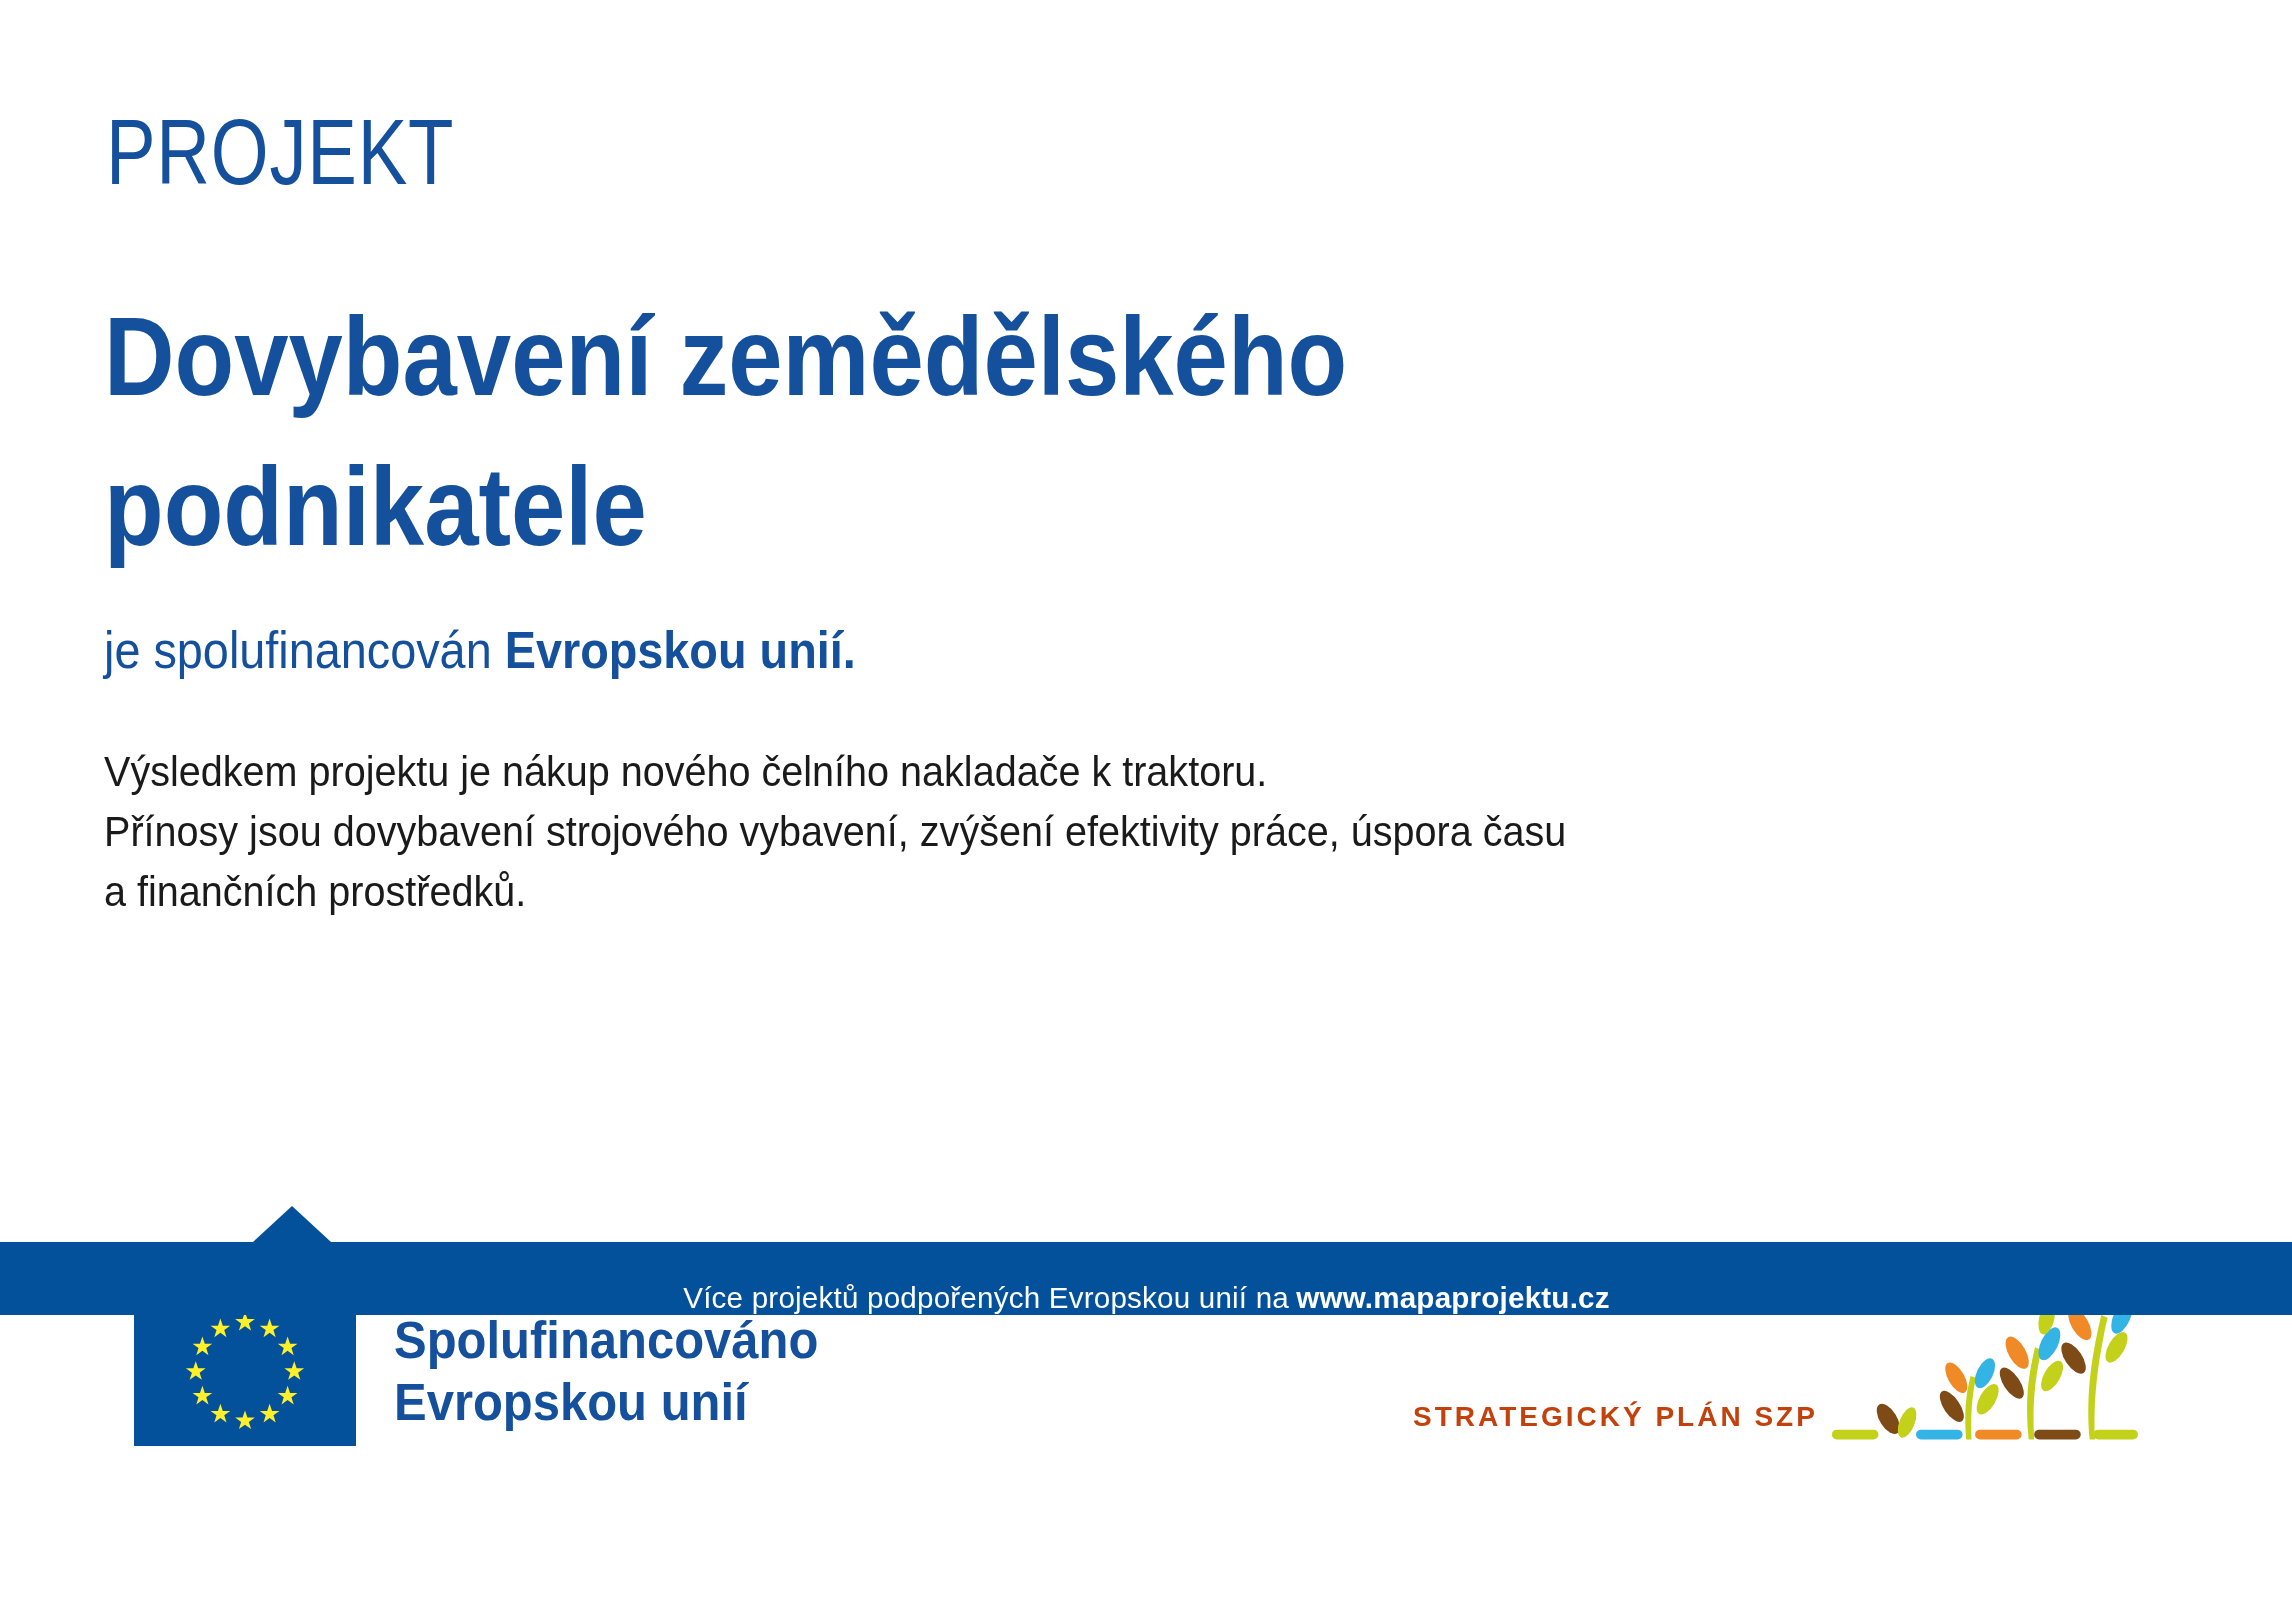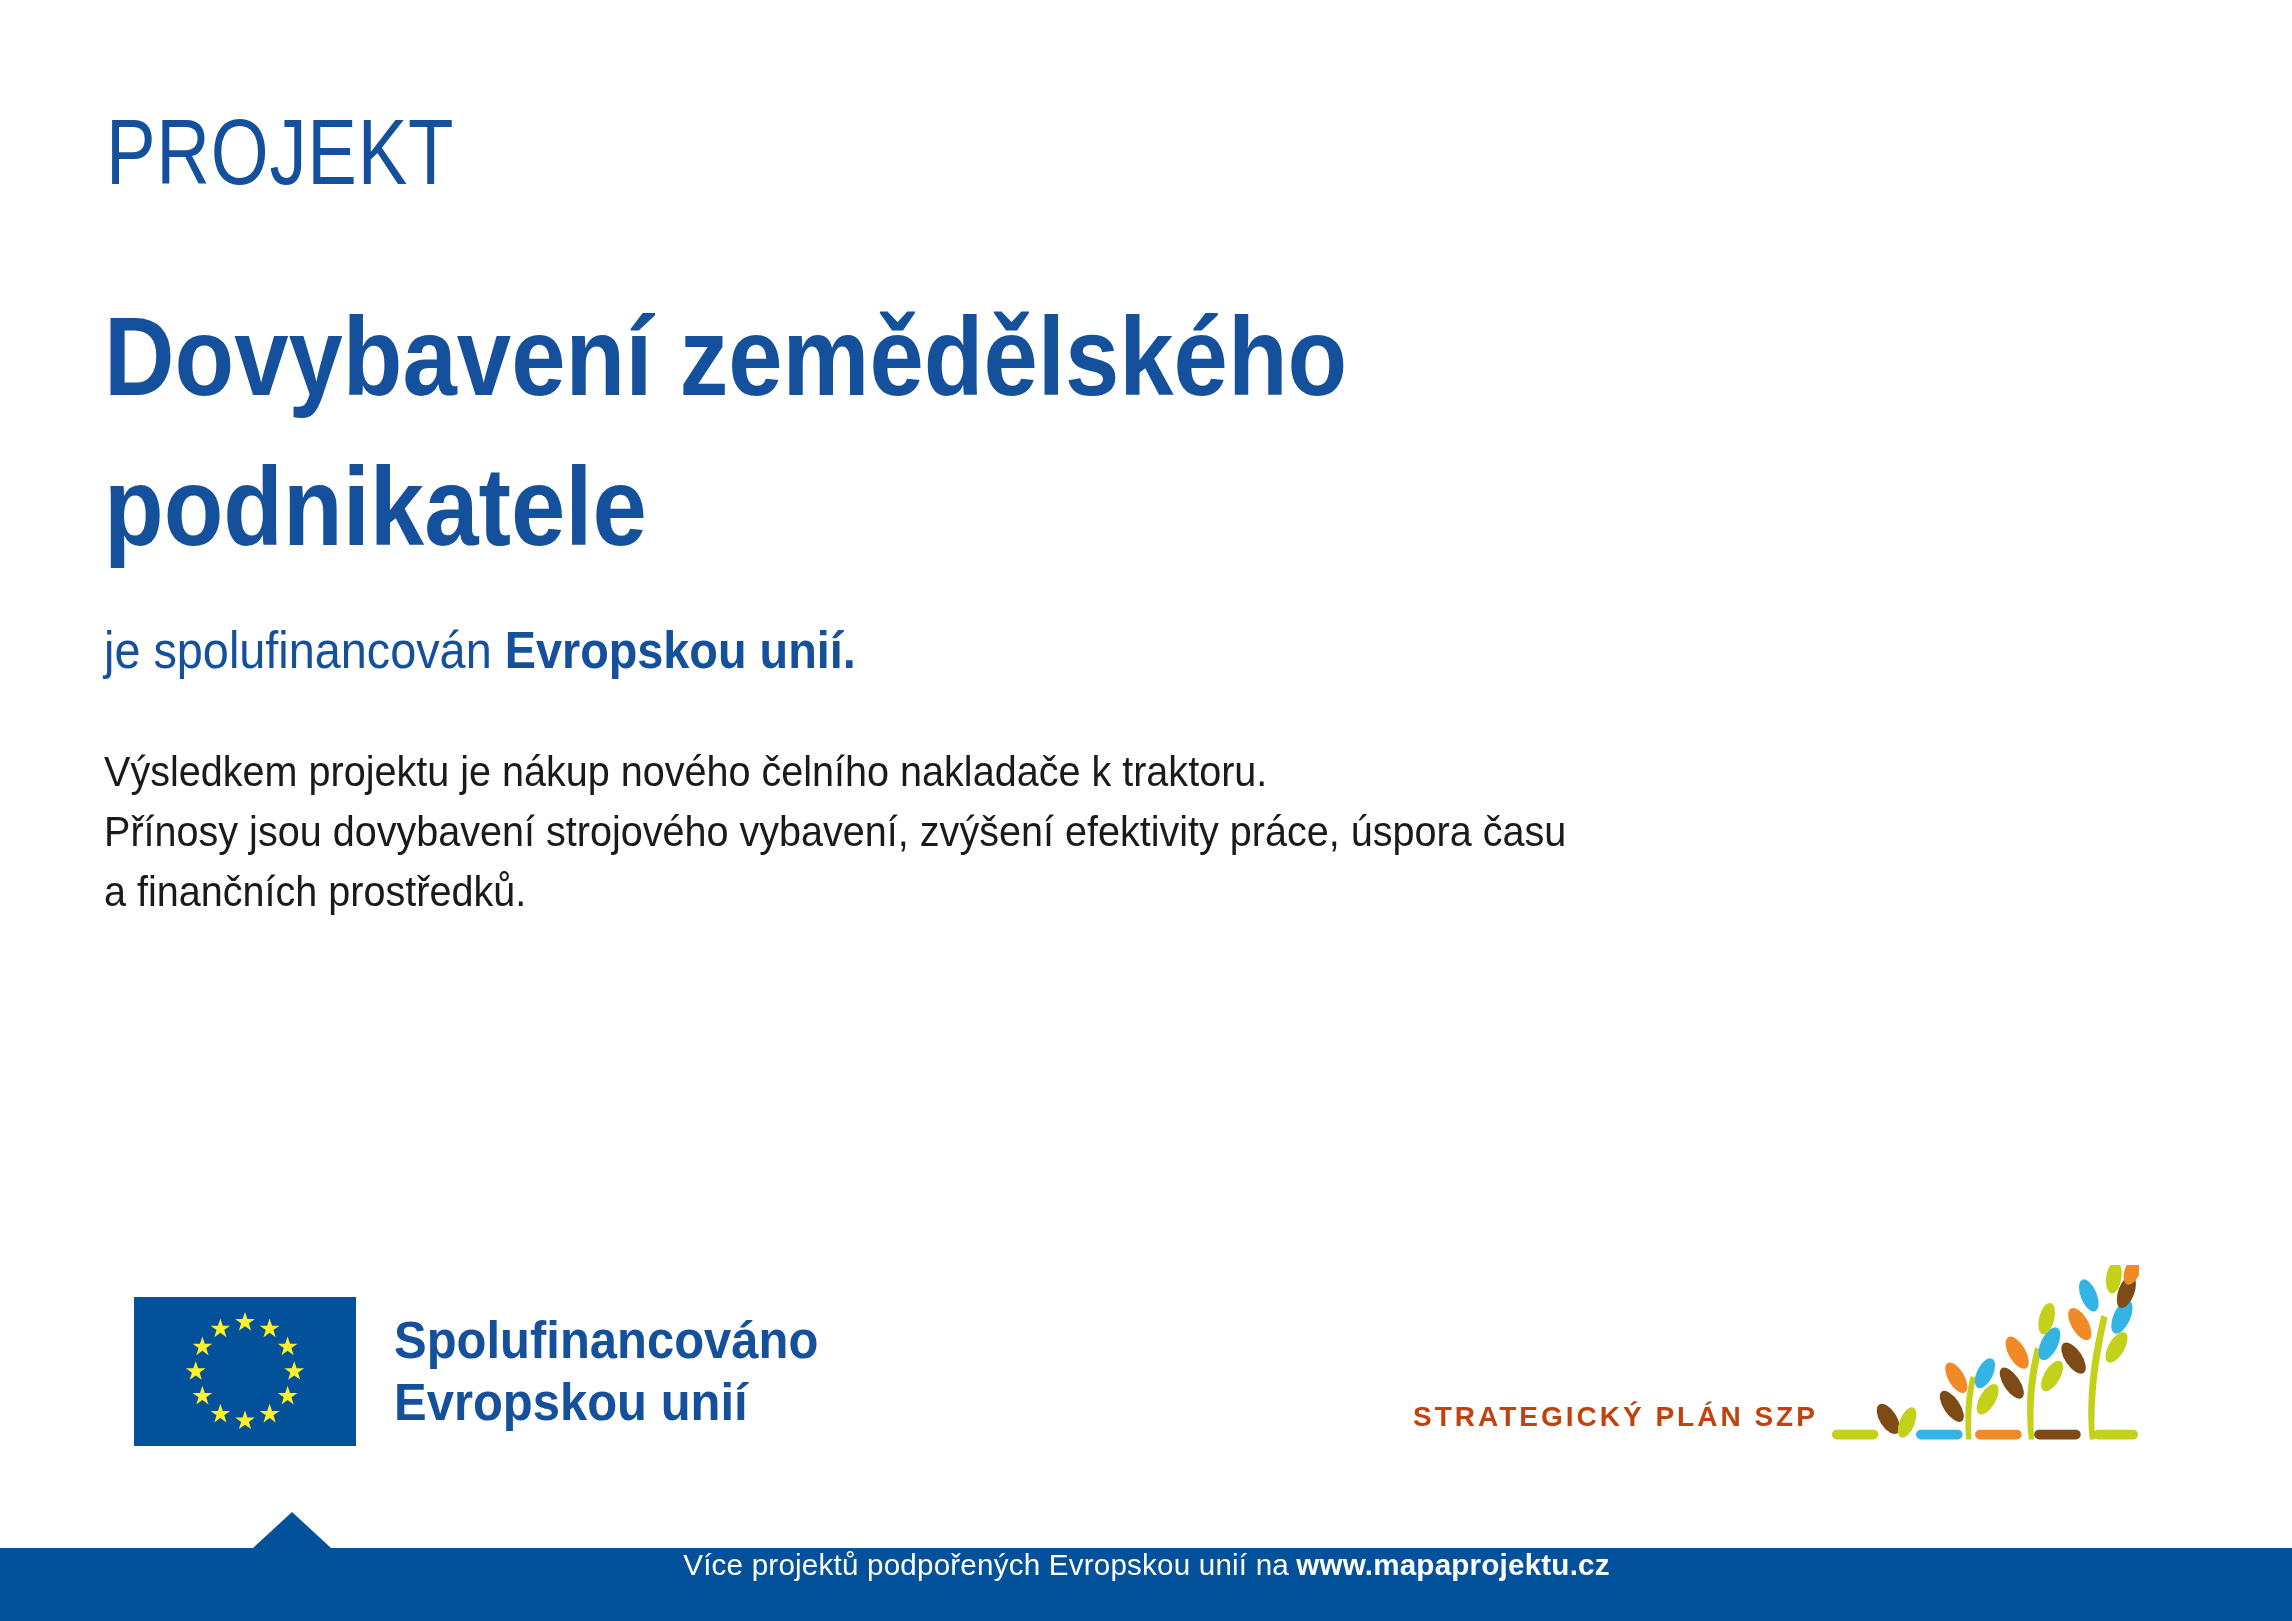--- a/index.html
+++ b/index.html
@@ -4,21 +4,21 @@
 <style>
   * { margin:0; padding:0; box-sizing:border-box; }
   html, body {
     width:2293px; height:1621px;
     background:#ffffff;
     font-family:"Liberation Sans", sans-serif;
     overflow:hidden;
   }
   #poster {
     position:relative;
-    width:2293px; height:1621px;
+    width:2293px; height:1315px;
     background:#ffffff;
   }
 
   
   .eyebrow {
     position:absolute;
     left:106px; top:106px;
     font-family:"Liberation Sans", sans-serif;
     font-weight:400;
     font-size:93px;
@@ -129,21 +129,21 @@
     width:0; height:0;
     border-left:39px solid transparent;
     border-right:39px solid transparent;
     border-bottom:36px solid #04519B;
   }
   .footer-text {
     position:absolute;
     left:0; bottom:0;
     width:2293px; height:73px;
     display:flex;
-    align-items:flex-start;
+    align-items:flex-end;
     justify-content:center;
     font-family:"Liberation Sans", sans-serif;
     font-weight:400;
     font-size:29.6px;
     color:#ffffff;
     letter-spacing:0.2px;
     white-space:nowrap;
   }
   .footer-text b { font-weight:700; margin-left:7.2px; }
 </style>

